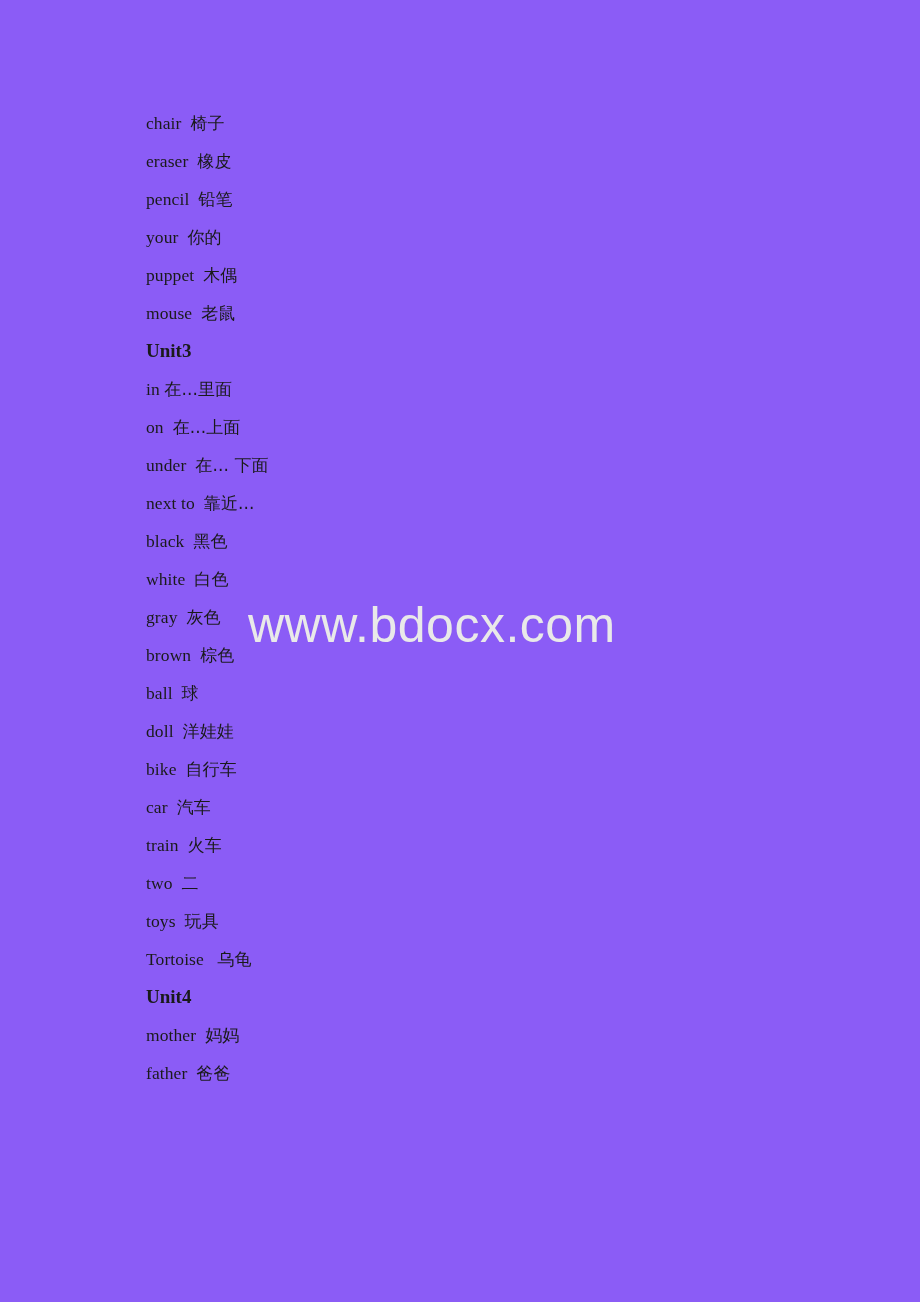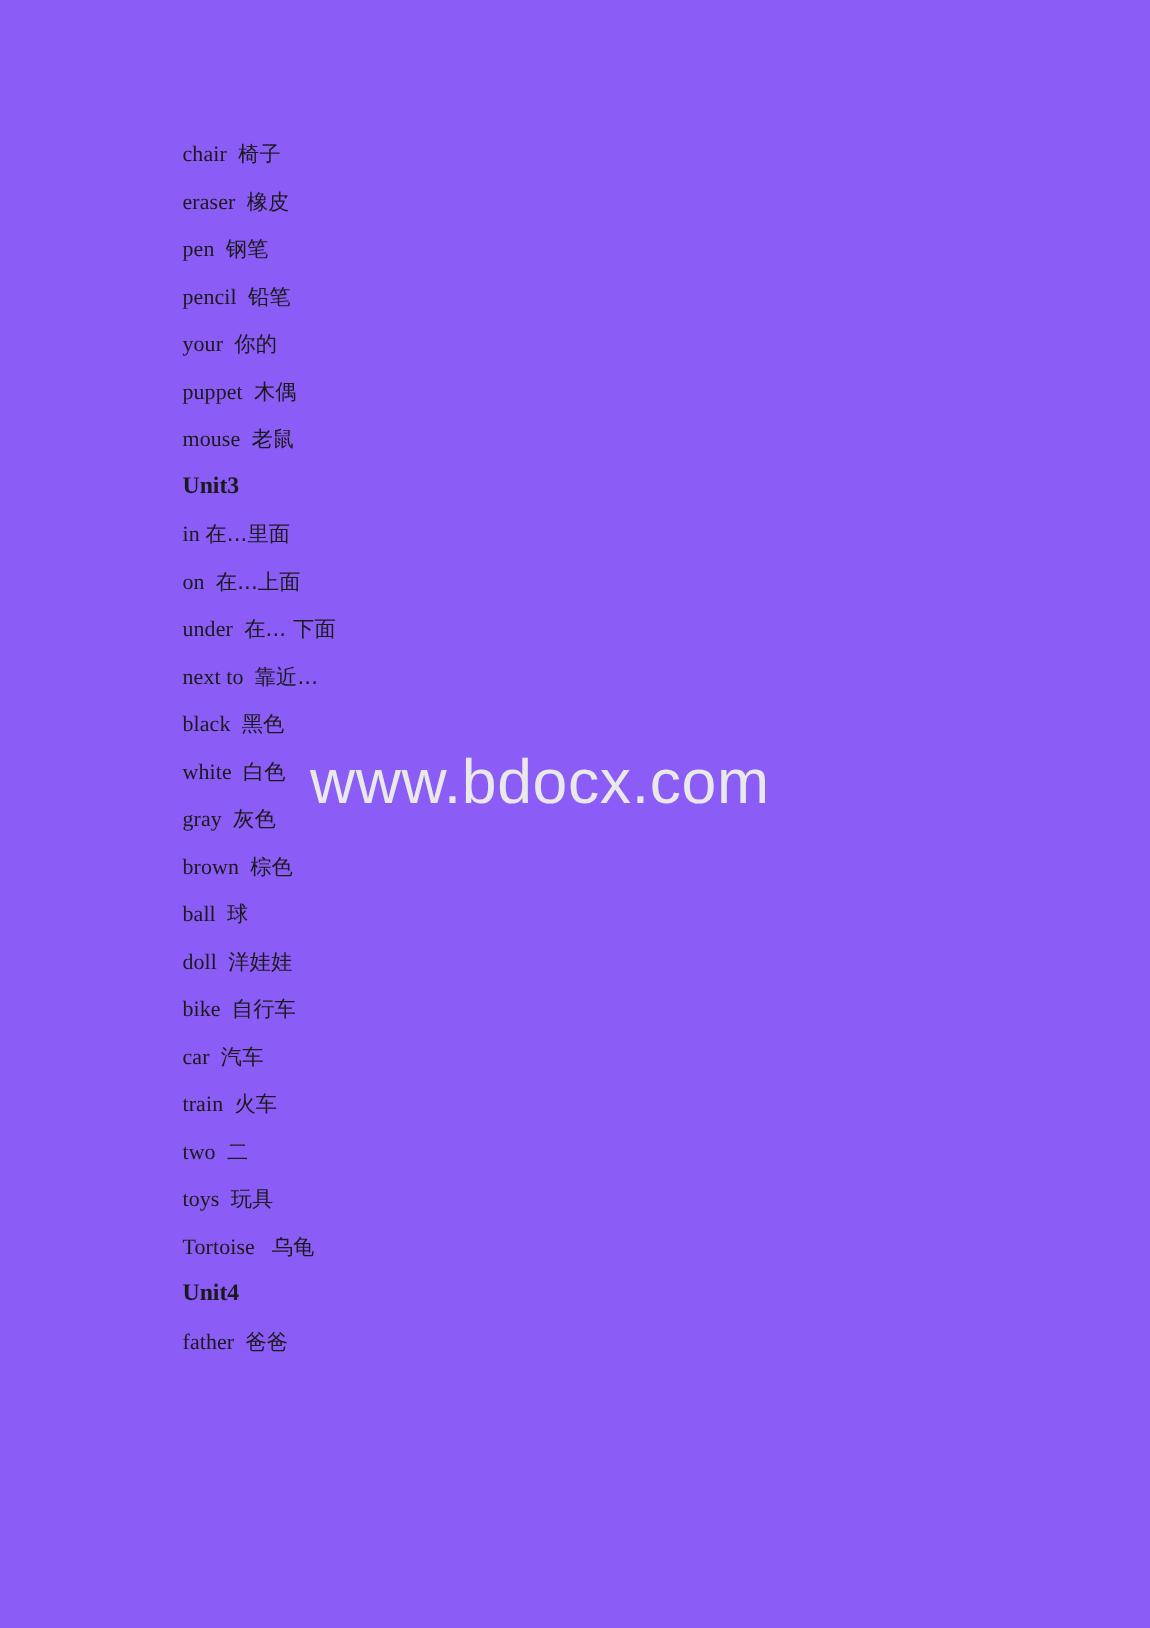--- a/index.html
+++ b/index.html
@@ -78,21 +78,20 @@
 </head>
 <body>
 
 <div class="page">
 
   <div class="watermark">www.bdocx.com</div>
 
   <div class="content">
       <div class="vocab-line"><span class="en">chair</span><span class="gap">  </span><span class="zh">椅子</span></div>
       <div class="vocab-line"><span class="en">eraser</span><span class="gap">  </span><span class="zh">橡皮</span></div>
-      <div class="vocab-line"><span class="en">pen</span><span class="gap">  </span><span class="zh">钢笔</span></div>
       <div class="vocab-line"><span class="en">pencil</span><span class="gap">  </span><span class="zh">铅笔</span></div>
       <div class="vocab-line"><span class="en">your</span><span class="gap">  </span><span class="zh">你的</span></div>
       <div class="vocab-line"><span class="en">puppet</span><span class="gap">  </span><span class="zh">木偶</span></div>
       <div class="vocab-line"><span class="en">mouse</span><span class="gap">  </span><span class="zh">老鼠</span></div>
       <div class="unit-line"><span class="en">Unit3</span></div>
       <div class="vocab-line"><span class="en">in</span><span class="gap"> </span><span class="zh">在...里面</span></div>
       <div class="vocab-line"><span class="en">on</span><span class="gap">  </span><span class="zh">在...上面</span></div>
       <div class="vocab-line"><span class="en">under</span><span class="gap">  </span><span class="zh">在... 下面</span></div>
       <div class="vocab-line"><span class="en">next to</span><span class="gap">  </span><span class="zh">靠近...</span></div>
       <div class="vocab-line"><span class="en">black</span><span class="gap">  </span><span class="zh">黑色</span></div>
@@ -101,16 +100,17 @@
       <div class="vocab-line"><span class="en">brown</span><span class="gap">  </span><span class="zh">棕色</span></div>
       <div class="vocab-line"><span class="en">ball</span><span class="gap">  </span><span class="zh">球</span></div>
       <div class="vocab-line"><span class="en">doll</span><span class="gap">  </span><span class="zh">洋娃娃</span></div>
       <div class="vocab-line"><span class="en">bike</span><span class="gap">  </span><span class="zh">自行车</span></div>
       <div class="vocab-line"><span class="en">car</span><span class="gap">  </span><span class="zh">汽车</span></div>
       <div class="vocab-line"><span class="en">train</span><span class="gap">  </span><span class="zh">火车</span></div>
       <div class="vocab-line"><span class="en">two</span><span class="gap">  </span><span class="zh">二</span></div>
       <div class="vocab-line"><span class="en">toys</span><span class="gap">  </span><span class="zh">玩具</span></div>
       <div class="vocab-line"><span class="en">Tortoise</span><span class="gap">   </span><span class="zh">乌龟</span></div>
       <div class="unit-line"><span class="en">Unit4</span></div>
+      <div class="vocab-line"><span class="en">mother</span><span class="gap">  </span><span class="zh">妈妈</span></div>
       <div class="vocab-line"><span class="en">father</span><span class="gap">  </span><span class="zh">爸爸</span></div>
     </div>
 
 </div>
 
 </body></html>

